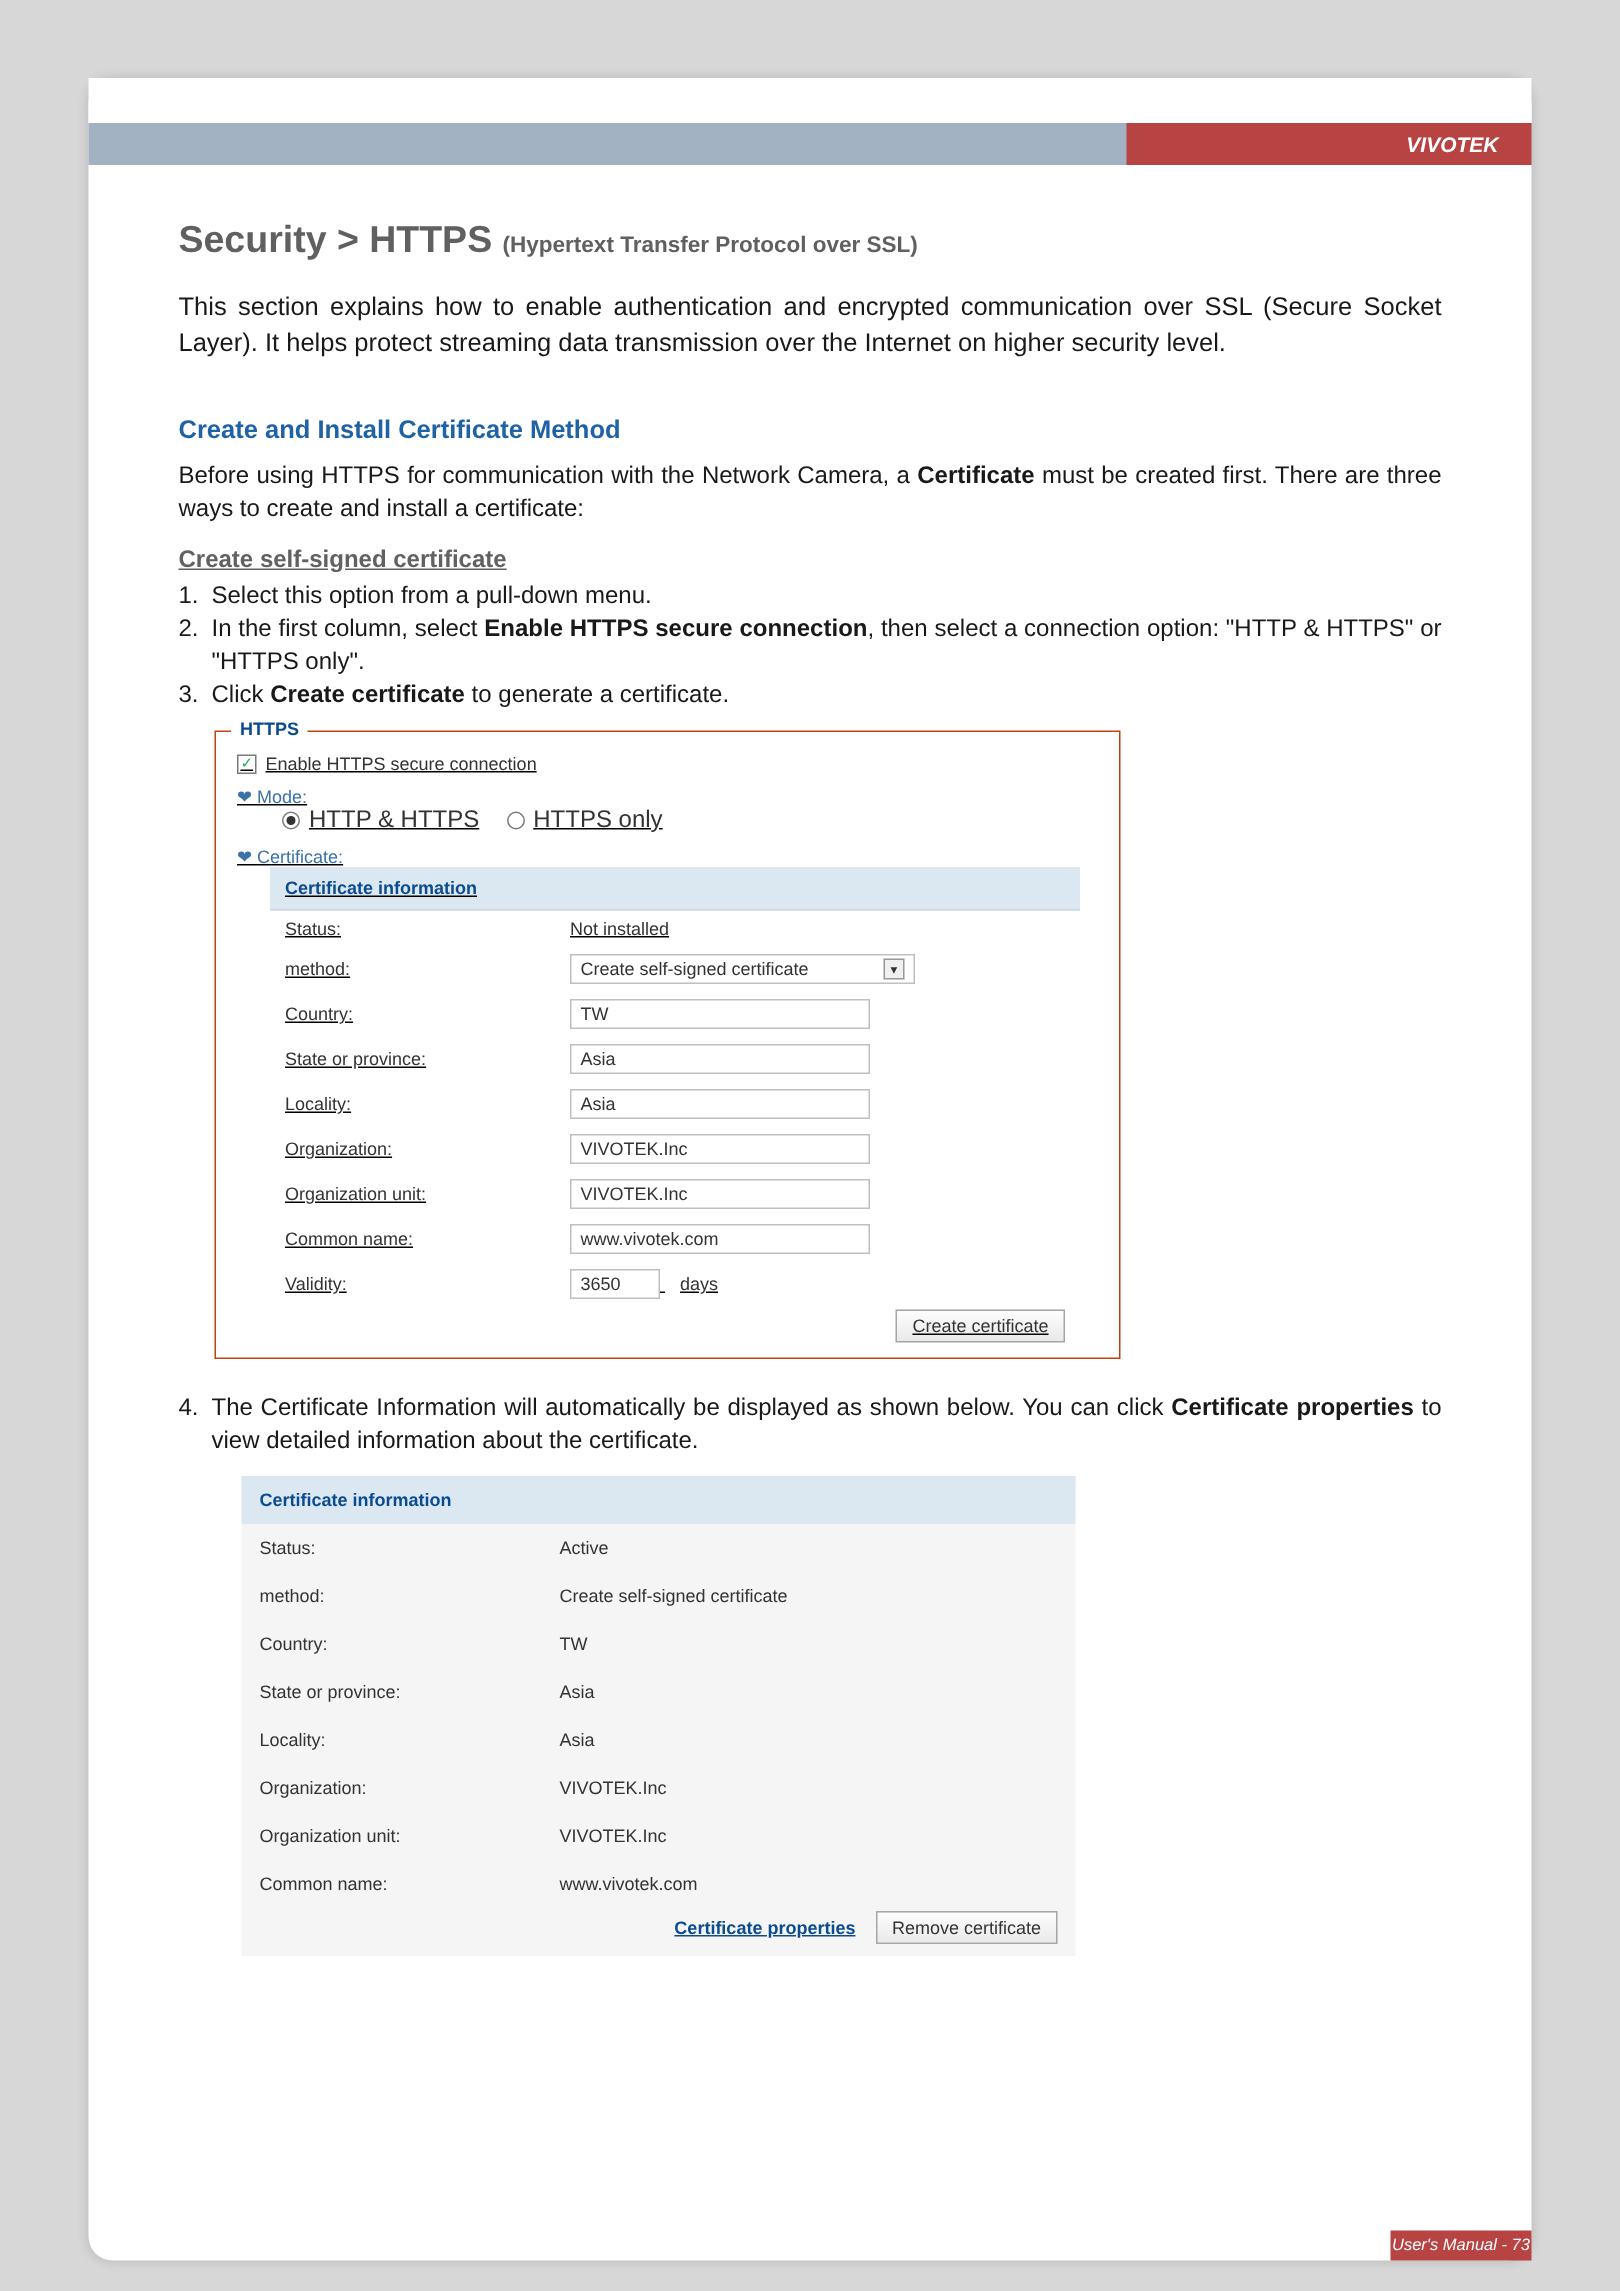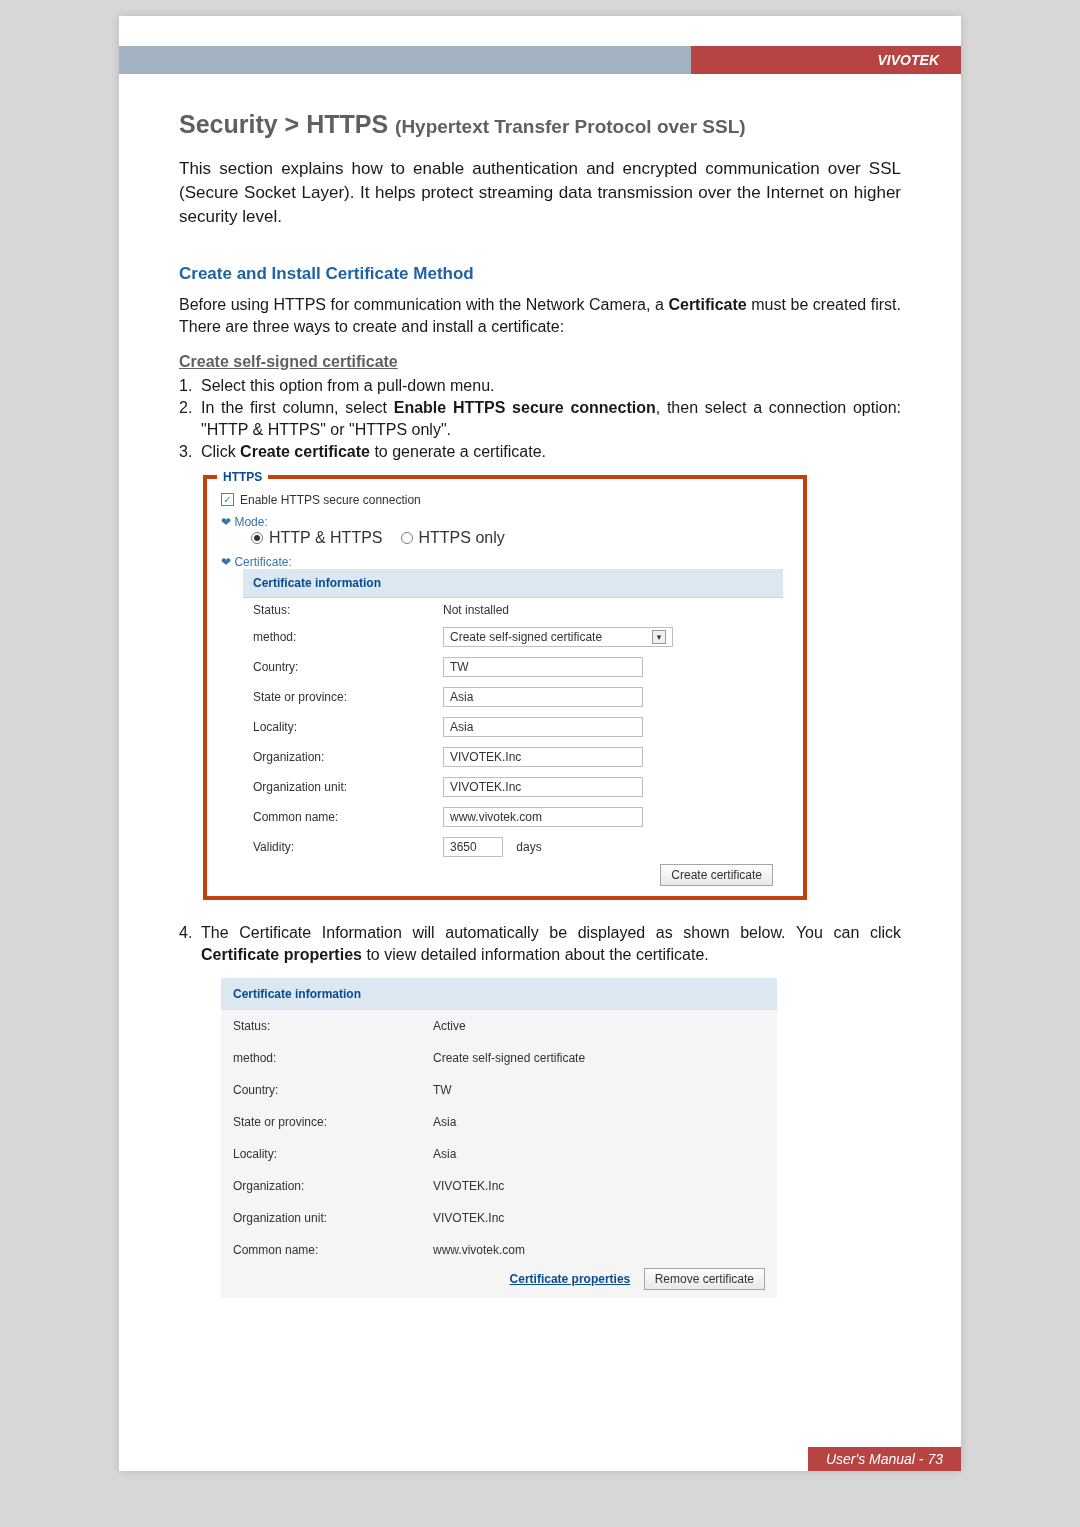--- a/index.html
+++ b/index.html
@@ -5,25 +5,26 @@
   * { box-sizing: border-box; margin: 0; padding: 0; }
   body {
     background: #d7d7d7;
     font-family: Arial, Helvetica, sans-serif;
     width: 1080px;
     min-height: 1527px;
     position: relative;
   }
   .page {
     background: #fff;
-    margin: 16px auto;
-    width: 842px;
+    margin: 52px auto;
+    width: 962px;
     min-height: 1455px;
     box-shadow: 0 0 8px rgba(0,0,0,0.15);
     position: relative;
+    border-radius: 16px;
   }
   .header-bar {
     height: 30px;
     background: #fff;
   }
   .brand-strip {
     height: 28px;
     background: #a3b2c2;
     position: relative;
   }
@@ -44,21 +45,21 @@
   .content {
     padding: 36px 60px 20px 60px;
   }
   .page-title {
     font-size: 25px;
     color: #606060;
     font-weight: bold;
     margin-bottom: 18px;
   }
   .page-title .sub {
-    font-size: 19px;
+    font-size: 15px;
     font-weight: bold;
     color: #606060;
   }
   .intro {
     font-size: 17px;
     color: #191919;
     line-height: 1.4;
     text-align: justify;
     margin-bottom: 36px;
   }
@@ -92,24 +93,25 @@
   .steps .row { display: flex; text-align: justify; }
   .steps .row .num { flex: 0 0 22px; }
   .steps .row .txt { flex: 1; }
 
   
   .shot1 {
     margin-left: 24px;
     margin-bottom: 22px;
   }
   .fieldset {
-    border: 4px solid #c2410c;
+    border: 1px solid #c2410c;
     width: 604px;
     padding: 8px 14px 14px 14px;
     position: relative;
+    text-decoration: underline;
   }
   .legend {
     position: absolute;
     top: -9px; left: 10px;
     background: #fff;
     padding: 0 6px;
     color: #0b4b8f;
     font-size: 12px;
     font-weight: bold;
   }
@@ -257,22 +259,22 @@
     text-align: right;
     padding: 6px 12px 12px 12px;
   }
 
   .page-footer {
     position: absolute;
     bottom: 0; right: 0;
     background: #b74343;
     color: #fff;
     font-style: italic;
-    font-size: 14px;
-    padding: 4px 18px;
+    font-size: 11px;
+    padding: 4px 1px;
   }
 </style>
 </head>
 <body>
 
 <div class="page">
   <div class="header-bar"></div>
   <div class="brand-strip">
     <div class="right">VIVOTEK</div>
   </div>

